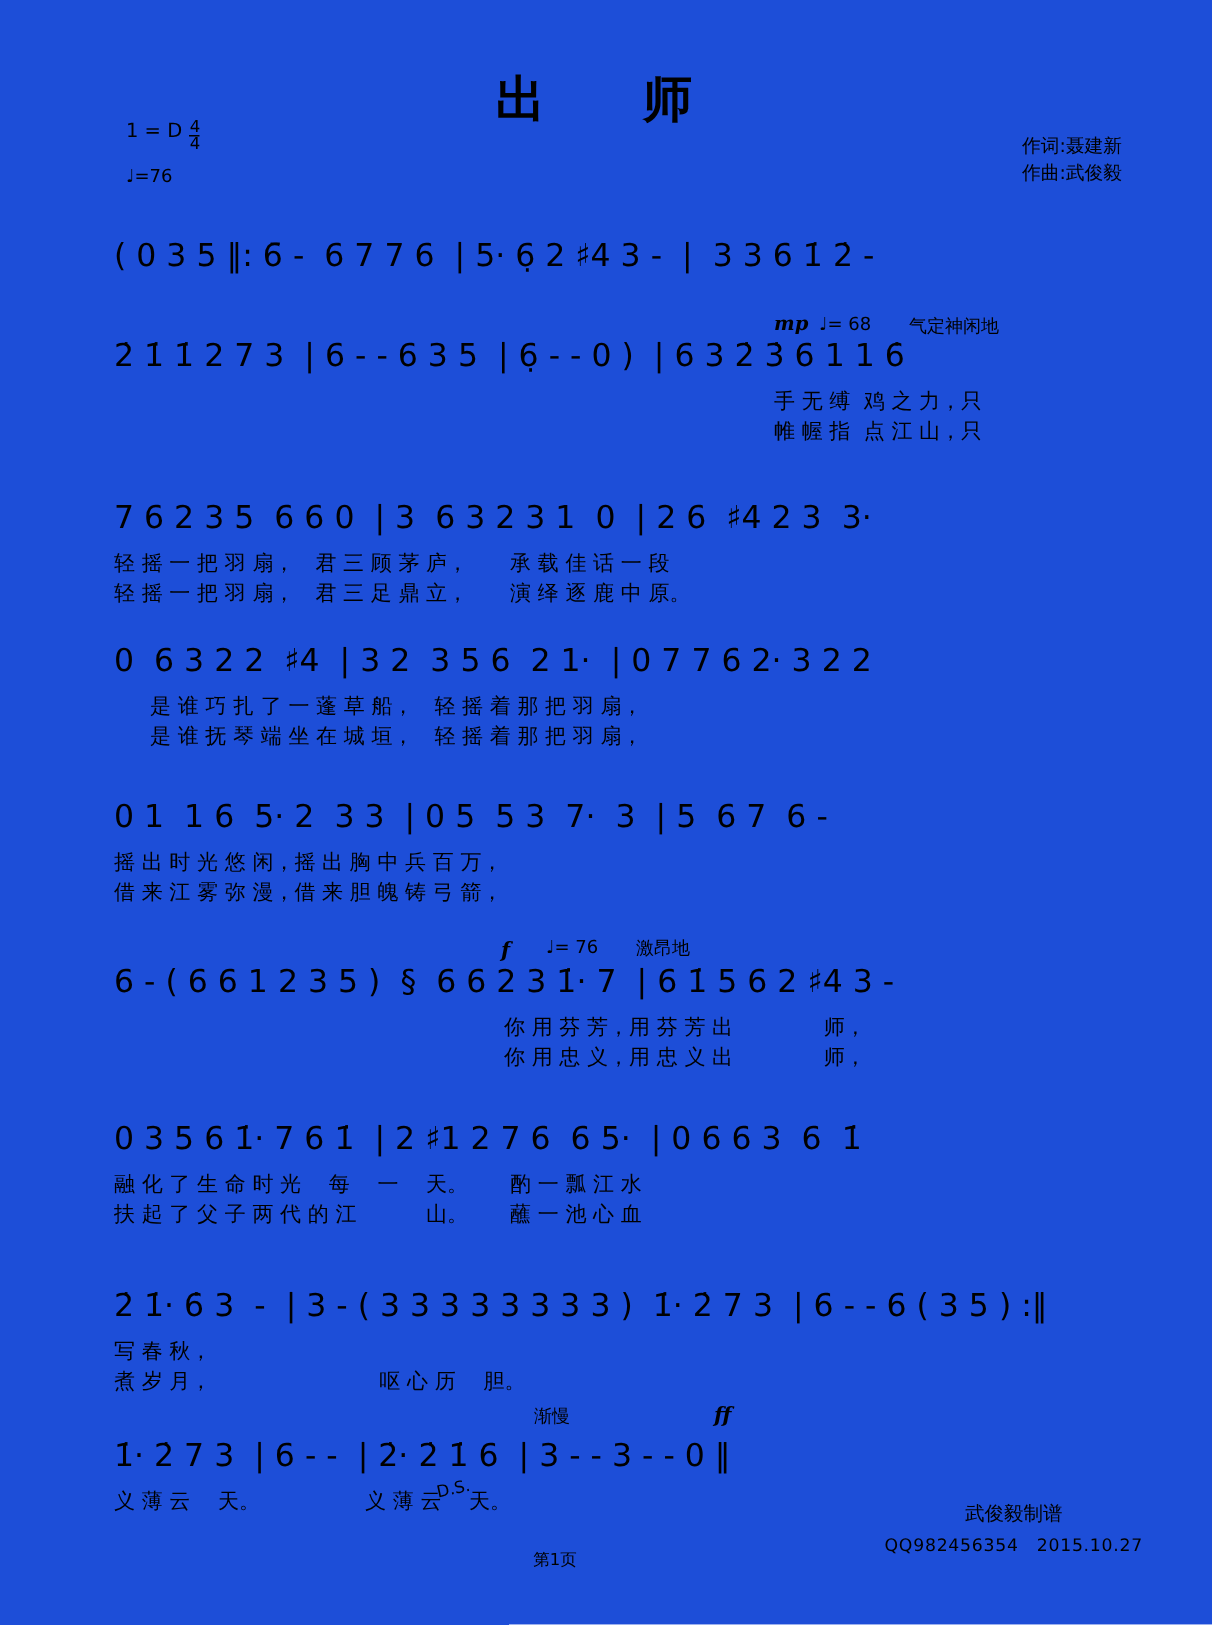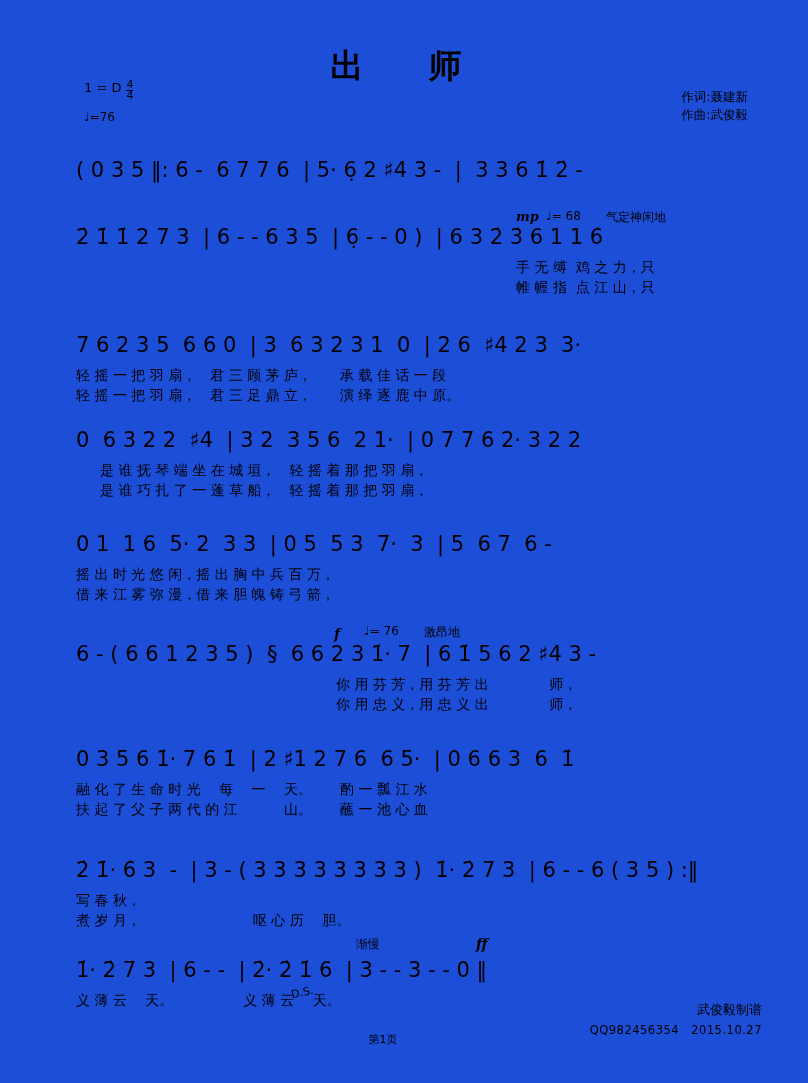--- a/index.html
+++ b/index.html
@@ -96,30 +96,29 @@
     font-family: "DejaVu Sans", sans-serif;
   }
   .footer-page {
     position: absolute;
     left: 0;
     width: 740px;
     text-align: center;
     top: 1032px;
     font-family: "DejaVu Sans", sans-serif;
     font-size: 11px;
-    padding-left: 13px;
   }
   .footer-sig {
     position: absolute;
     right: 46px;
     top: 1000px;
     font-family: "DejaVu Sans", sans-serif;
     font-size: 13px;
     line-height: 20px;
-    text-align: right;
+    text-align: center;
   }
   .footer-sig .small {
     font-size: 11.5px;
     letter-spacing: 0.5px;
   }
   .dyn {
     font-family: "DejaVu Serif", serif;
     font-style: italic;
     font-weight: bold;
   }
@@ -161,22 +160,22 @@
   </div>
 
   <div class="system" style="top:313px;">
     <div class="notes">7 6 2 3 5  6 6 0  | 3  6 3 2 3 1  0  | 2 6  ♯4 2 3  3·</div>
     <div class="lyric">轻 摇 一 把 羽 扇，　君 三 顾 茅 庐，　　承 载 佳 话 一 段</div>
     <div class="lyric lyric2">轻 摇 一 把 羽 扇，　君 三 足 鼎 立，　　演 绎 逐 鹿 中 原。</div>
   </div>
 
   <div class="system" style="top:408px;">
     <div class="notes">0  6 3 2 2  ♯4  | 3 2  3 5 6  2 1·  | 0 7 7 6 2· 3 2 2</div>
+    <div class="lyric" style="left:24px; position:relative;">是 谁 巧 扎 了 一 蓬 草 船，　轻 摇 着 那 把 羽 扇，</div>
     <div class="lyric lyric2" style="left:24px; position:relative;">是 谁 抚 琴 端 坐 在 城 垣，　轻 摇 着 那 把 羽 扇，</div>
-    <div class="lyric" style="left:24px; position:relative;">是 谁 巧 扎 了 一 蓬 草 船，　轻 摇 着 那 把 羽 扇，</div>
   </div>
 
   <div class="system" style="top:512px;">
     <div class="notes">0 1  1 6  5· 2  3 3  | 0 5  5 3  7·  3  | 5  6 7  6 -</div>
     <div class="lyric lyric2">摇 出 时 光 悠 闲，摇 出 胸 中 兵 百 万，</div>
     <div class="lyric">借 来 江 雾 弥 漫，借 来 胆 魄 铸 弓 箭，</div>
   </div>
 
   <div class="system" style="top:622px;">
     <div class="mark dyn" style="left:258px; top:-16px; font-size:14px;">f</div>

